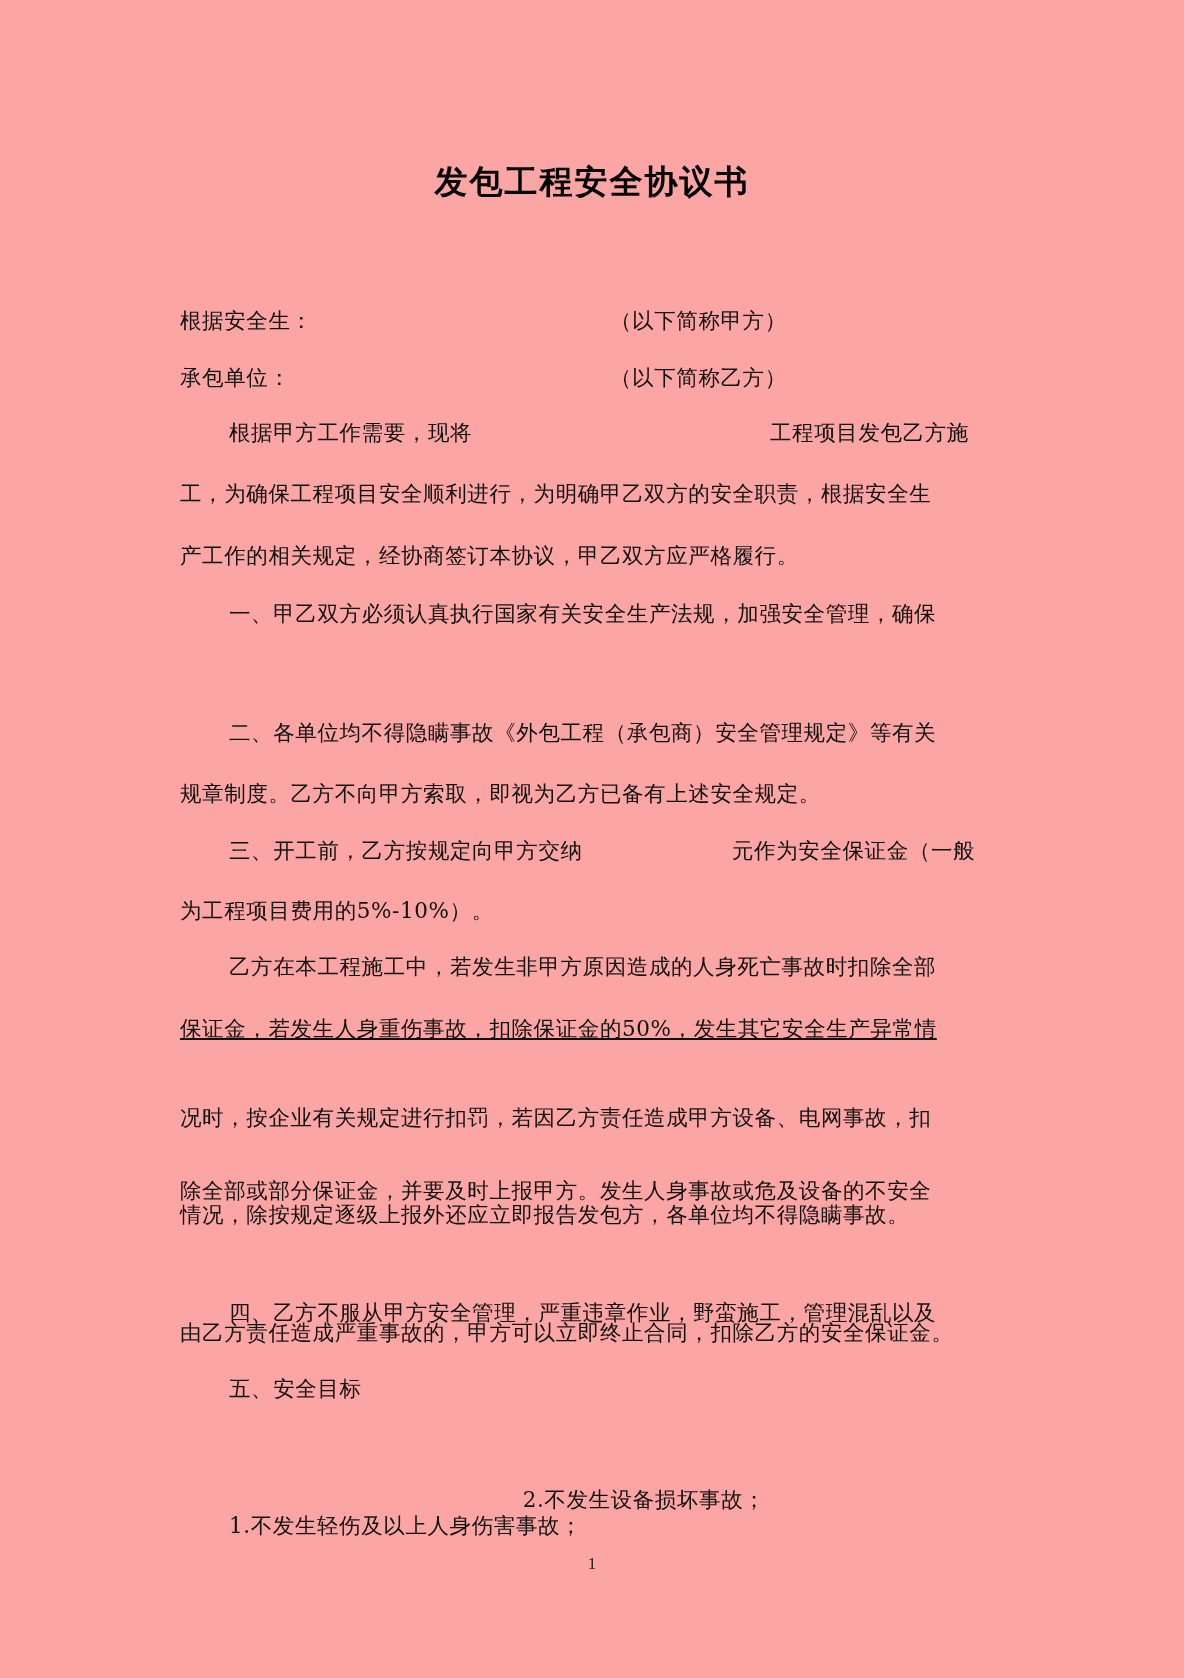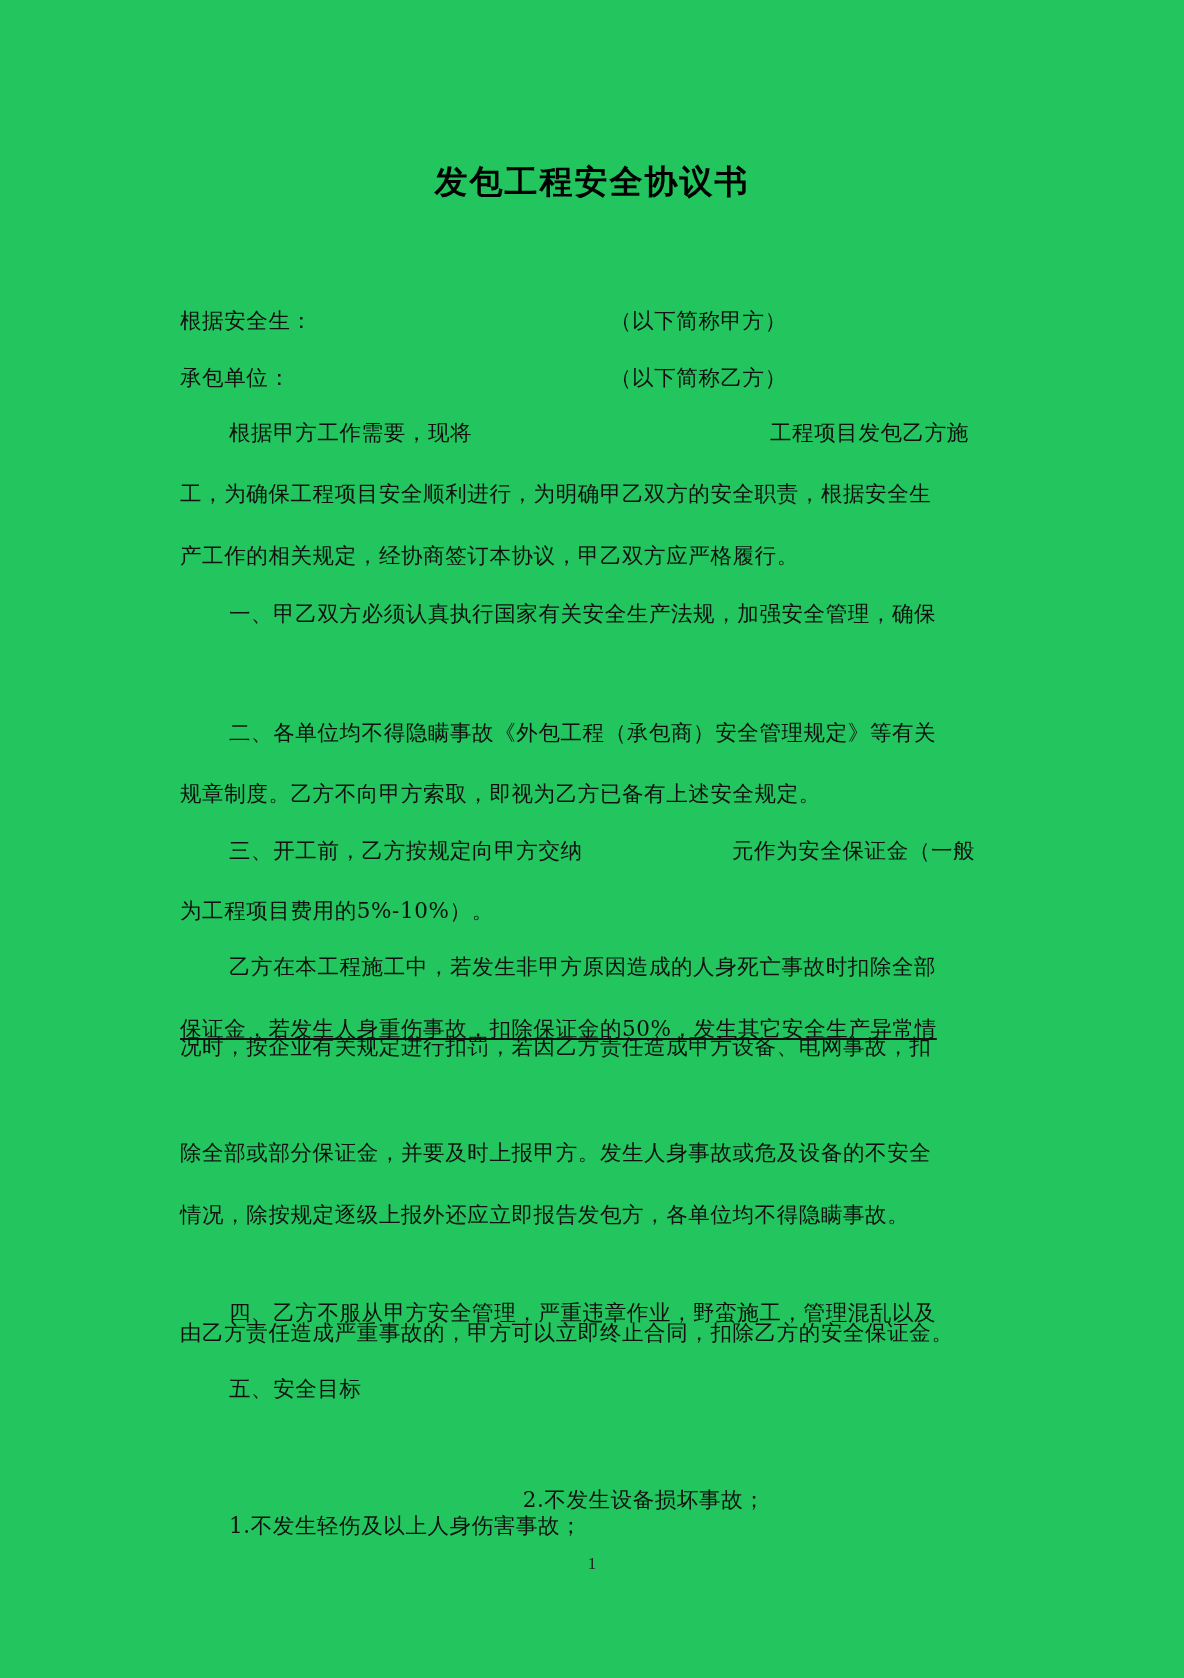--- a/index.html
+++ b/index.html
@@ -1,18 +1,18 @@
 <!DOCTYPE html>
 <html><head>
 <meta charset="utf-8">
 <style>
   html, body { margin: 0; padding: 0; background: #ffffff; }
   body { width: 1184px; height: 1678px; position: relative; overflow: hidden;
          font-family: "DejaVu Serif", "Liberation Serif", serif; color: #111111; }
-  .page { position: absolute; left: 0; top: 0; width: 1184px; height: 1678px; background: #22c55e; }
+  .page { position: absolute; left: 0; top: 0; width: 1184px; height: 1678px; background: #fca5a5; }
   .title { position: absolute; left: 0; width: 1184px; top: 160px; text-align: center;
            font-family: "DejaVu Sans", "Liberation Sans", sans-serif; font-weight: bold;
            font-size: 33px; letter-spacing: 2px; color: #000; }
   .line { position: absolute; left: 180px; width: 830px; font-size: 21.5px; line-height: 30px;
           white-space: nowrap; letter-spacing: 0.6px; }
   .indent { left: 229px; }
   .seg { position: absolute; top: 0; white-space: nowrap; }
   .pagenum { position: absolute; top: 1554px; left: 0; width: 1184px; text-align: center;
              font-family: "Liberation Serif", serif; font-size: 17px; color: #222; }
 </style>
@@ -45,22 +45,22 @@
   <div class="line" style="top:779px;">规章制度。乙方不向甲方索取，即视为乙方已备有上述安全规定。</div>
 
   <div class="line" style="top:836px;">
     <span class="seg" style="left:49px;">三、开工前，乙方按规定向甲方交纳</span>
     <span class="seg" style="left:552px;">元作为安全保证金（一般</span>
   </div>
   <div class="line" style="top:896px;">为工程项目费用的5%-10%）。</div>
 
   <div class="line indent" style="top:952px;">乙方在本工程施工中，若发生非甲方原因造成的人身死亡事故时扣除全部</div>
   <div class="line" style="top:1014px;text-decoration:underline;">保证金，若发生人身重伤事故，扣除保证金的50%，发生其它安全生产异常情</div>
-  <div class="line" style="top:1032px;">况时，按企业有关规定进行扣罚，若因乙方责任造成甲方设备、电网事故，扣</div>
-  <div class="line" style="top:1138px;">除全部或部分保证金，并要及时上报甲方。发生人身事故或危及设备的不安全</div>
+  <div class="line" style="top:1103px;">况时，按企业有关规定进行扣罚，若因乙方责任造成甲方设备、电网事故，扣</div>
+  <div class="line" style="top:1176px;">除全部或部分保证金，并要及时上报甲方。发生人身事故或危及设备的不安全</div>
   <div class="line" style="top:1200px;">情况，除按规定逐级上报外还应立即报告发包方，各单位均不得隐瞒事故。</div>
 
   <div class="line indent" style="top:1258px;margin-top:40px;">四、乙方不服从甲方安全管理，严重违章作业，野蛮施工，管理混乱以及</div>
   <div class="line indent" style="top:1374px;">五、安全目标</div>
 
   <div class="line" style="top:1318px;">由乙方责任造成严重事故的，甲方可以立即终止合同，扣除乙方的安全保证金。</div>
   <div class="line indent" style="top:1511px;">1.不发生轻伤及以上人身伤害事故；</div>
   <div class="line indent" style="top:1485px;text-align:center;">2.不发生设备损坏事故；</div>
 
   <div class="pagenum">1</div>

